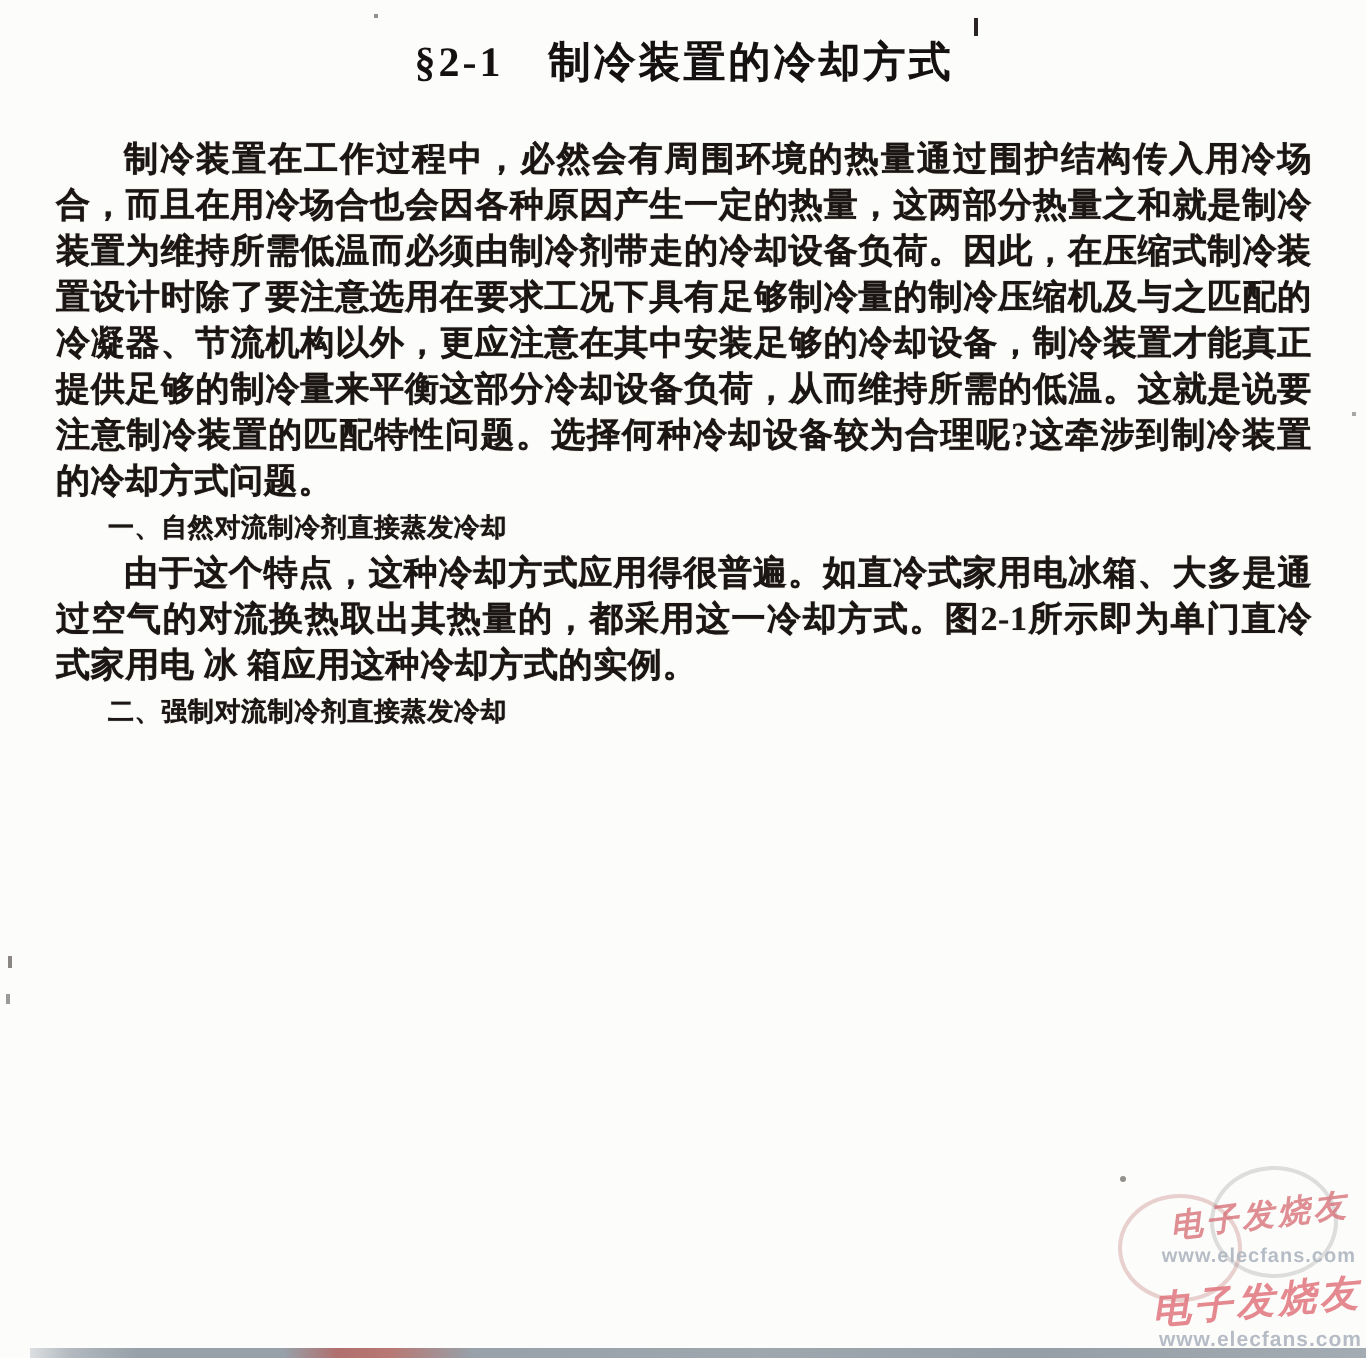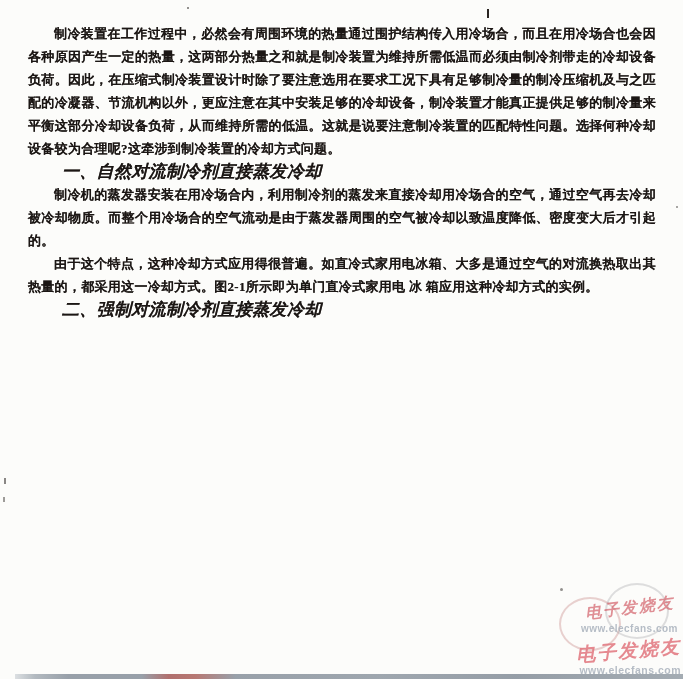--- a/index.html
+++ b/index.html
@@ -18,29 +18,29 @@
     margin:16px 0 0 0;
     font-size:21px;line-height:30px;
     font-weight:700;
     text-align:center;
     letter-spacing:1.5px;
     color:#141110;
   }
   .doc{margin-top:22px;}
   .doc p,.doc h2{
     margin:0;
-    font-size:13px;
+    font-size:17px;
     line-height:23px;
     font-weight:700;
     text-align:justify;
     text-indent:2em;
     letter-spacing:0.3px;
     text-shadow:0 0 0.4px rgba(20,15,12,.65);
   }
-  .doc h2{font-size:17px;font-style:italic;}
+  .doc h2{font-size:13px;}
   
   .speck{position:absolute;background:#2a2522;data:'';}
   .sp1{left:487px;top:9px;width:2px;height:9px;}
   .sp2{left:187px;top:7px;width:2px;height:2px;opacity:.5;}
   .sp3{left:676px;top:206px;width:2px;height:2px;opacity:.4;}
   .sp4{left:4px;top:478px;width:2px;height:6px;opacity:.55;}
   .sp5{left:3px;top:497px;width:2px;height:5px;opacity:.45;}
   .sp6{left:560px;top:588px;width:3px;height:3px;opacity:.5;border-radius:50%;}
   
   .watermark{position:absolute;right:0;bottom:0;width:150px;height:110px;pointer-events:none;}
@@ -76,25 +76,25 @@
       #949da6 55%, #8a939d 75%, #9aa3ab 100%);
     opacity:.9;
   }
 </style>
 </head>
 <body>
 
 <div class="page">
 
   <div class="text-col">
+    <h1 class="doc-title">§2-1　制冷装置的冷却方式</h1>
 
     <div class="doc">
       <p>制冷装置在工作过程中，必然会有周围环境的热量通过围护结构传入用冷场合，而且在用冷场合也会因各种原因产生一定的热量，这两部分热量之和就是制冷装置为维持所需低温而必须由制冷剂带走的冷却设备负荷。因此，在压缩式制冷装置设计时除了要注意选用在要求工况下具有足够制冷量的制冷压缩机及与之匹配的冷凝器、节流机构以外，更应注意在其中安装足够的冷却设备，制冷装置才能真正提供足够的制冷量来平衡这部分冷却设备负荷，从而维持所需的低温。这就是说要注意制冷装置的匹配特性问题。选择何种冷却设备较为合理呢?这牵涉到制冷装置的冷却方式问题。</p>
       <h2>一、自然对流制冷剂直接蒸发冷却</h2>
-      <p>制冷机的蒸发器安装在用冷场合内，利用制冷剂的蒸发来直接冷却用冷场合的空气，通过空气再去冷却被冷却物质。而整个用冷场合的空气流动是由于蒸发器周围的空气被冷却以致温度降低、密度变大后才引起的。</p>
       <p>由于这个特点，这种冷却方式应用得很普遍。如直冷式家用电冰箱、大多是通过空气的对流换热取出其热量的，都采用这一冷却方式。图2-1所示即为单门直冷式家用电 冰 箱应用这种冷却方式的实例。</p>
       <h2>二、强制对流制冷剂直接蒸发冷却</h2>
 
     </div>
   </div>
 
   <div class="speck sp1"></div>
   <div class="speck sp2"></div>
   <div class="speck sp3"></div>
   <div class="speck sp4"></div>

